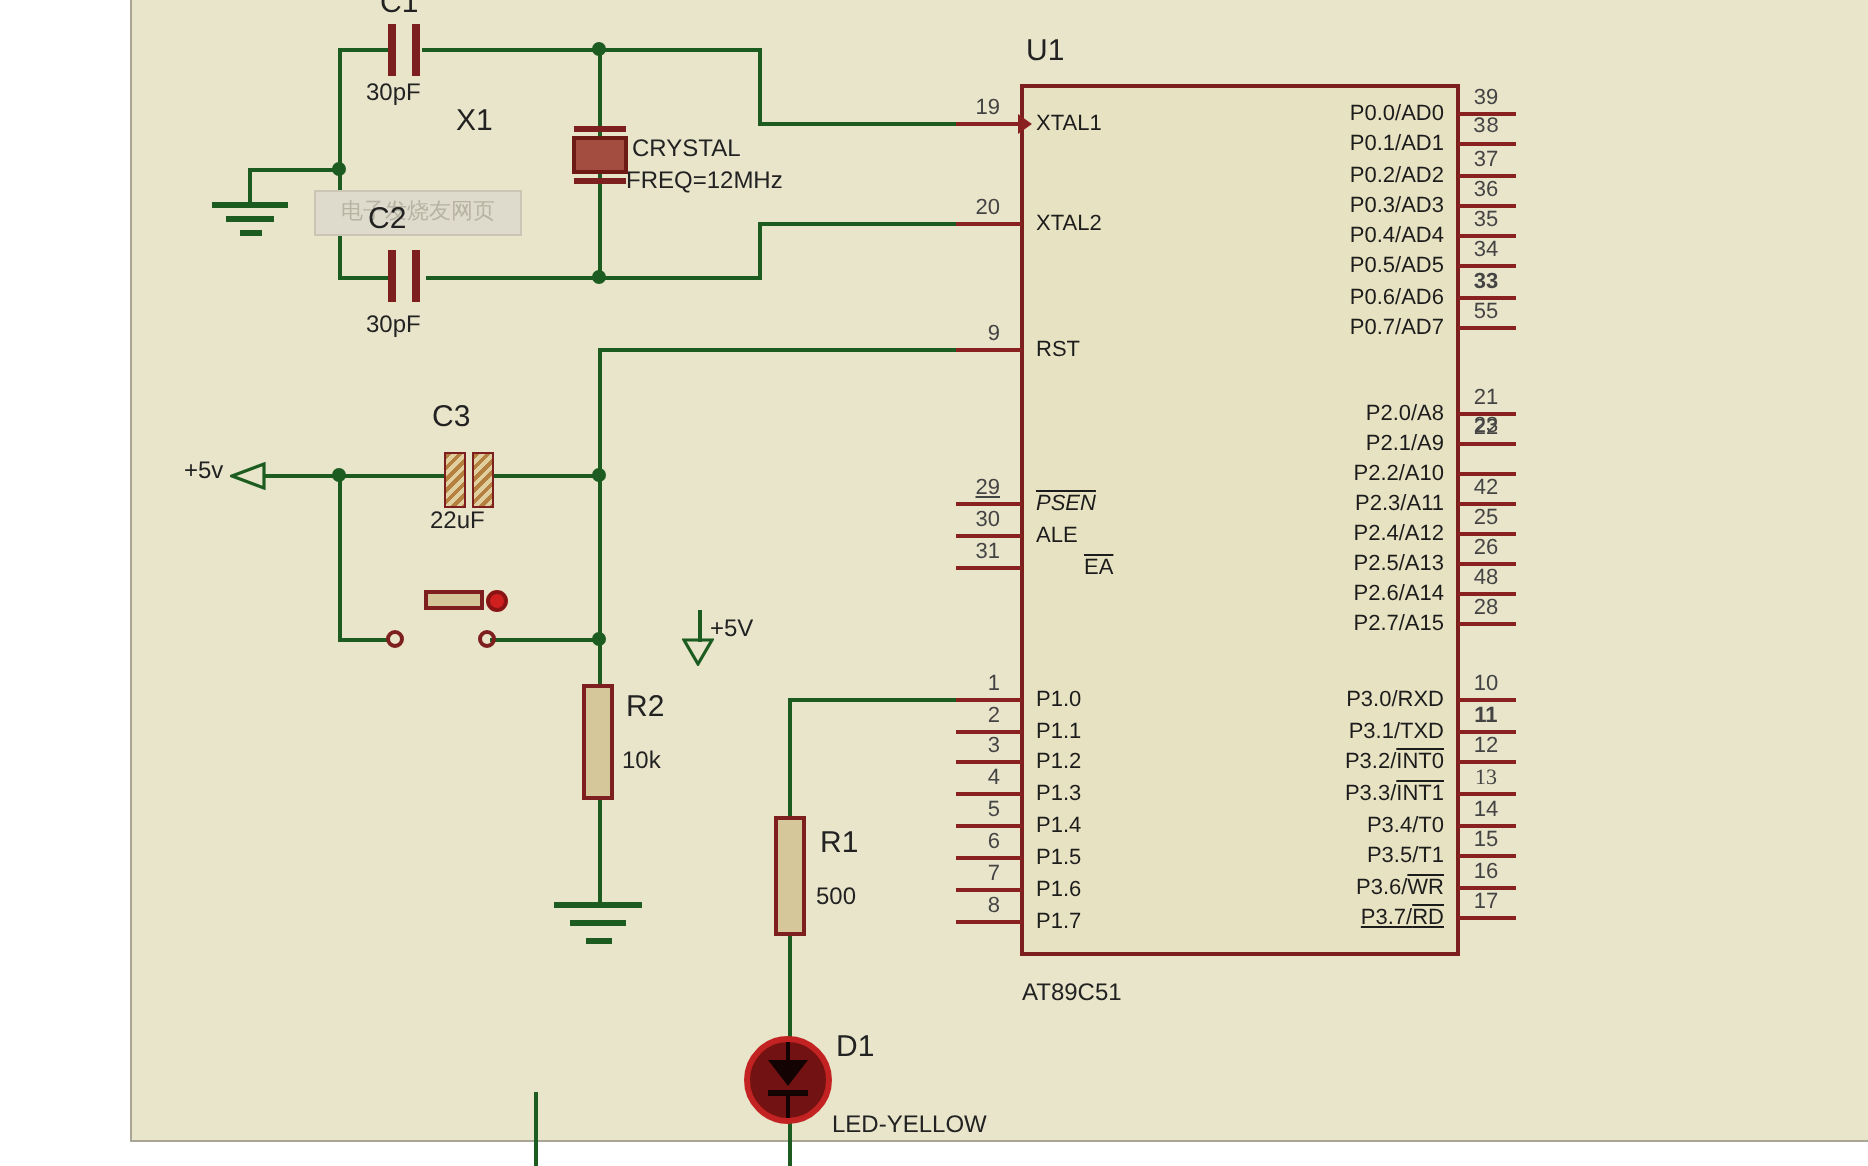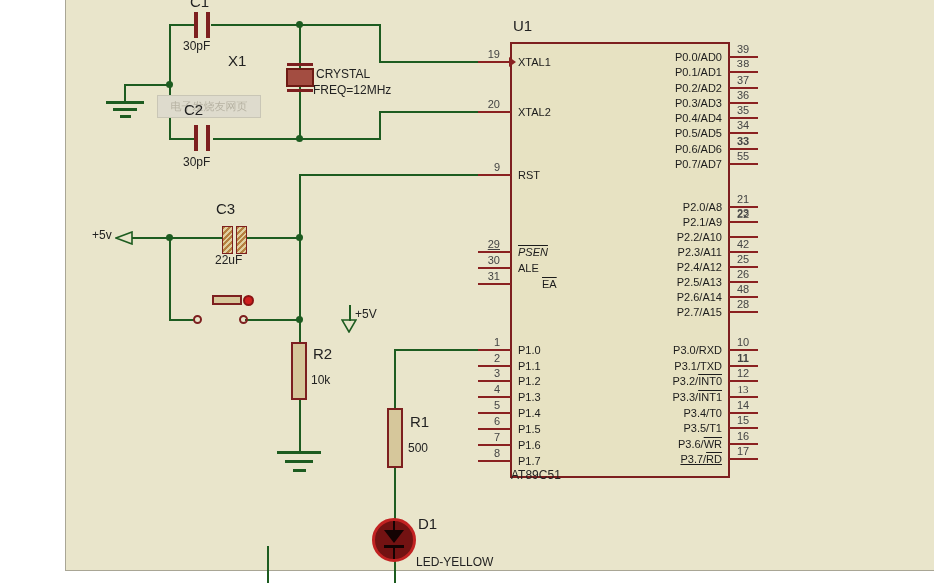--- a/index.html
+++ b/index.html
@@ -136,21 +136,21 @@
   <div class="ledstem" style="left:393px;top:521px;height:9px"></div>
   <div class="ledtri"></div>
   <div class="ledbar"></div>
   <div class="ledstem" style="left:393px;top:548px;height:11px"></div>
   <div class="lbl s15" style="left:418px;top:516px">D1</div>
   <div class="lbl s12" style="left:416px;top:556px">LED-YELLOW</div>
 
   <div class="chip"></div>
   <div class="clk"></div>
   <div class="lbl s15" style="left:513px;top:18px">U1</div>
-  <div class="lbl s12" style="left:511px;top:469px">AT89C51</div>
+  <div class="lbl s12" style="left:511px;top:490px">AT89C51</div>
   <div id="pins">
       <div class="stub" style="left: 478px; top: 61px; width: 33px;"></div>
       <div class="pnum ra" style="left: 466px; top: 48px; width: 34px;">19</div>
       <div class="pname" style="left: 518px; top: 56px;"><span>XTAL1</span></div>
       <div class="stub" style="left: 478px; top: 111px; width: 33px;"></div>
       <div class="pnum ra" style="left: 466px; top: 98px; width: 34px;">20</div>
       <div class="pname" style="left: 518px; top: 106px;"><span>XTAL2</span></div>
       <div class="stub" style="left: 478px; top: 174px; width: 33px;"></div>
       <div class="pnum ra" style="left: 466px; top: 161px; width: 34px;">9</div>
       <div class="pname" style="left: 518px; top: 169px;"><span>RST</span></div>

